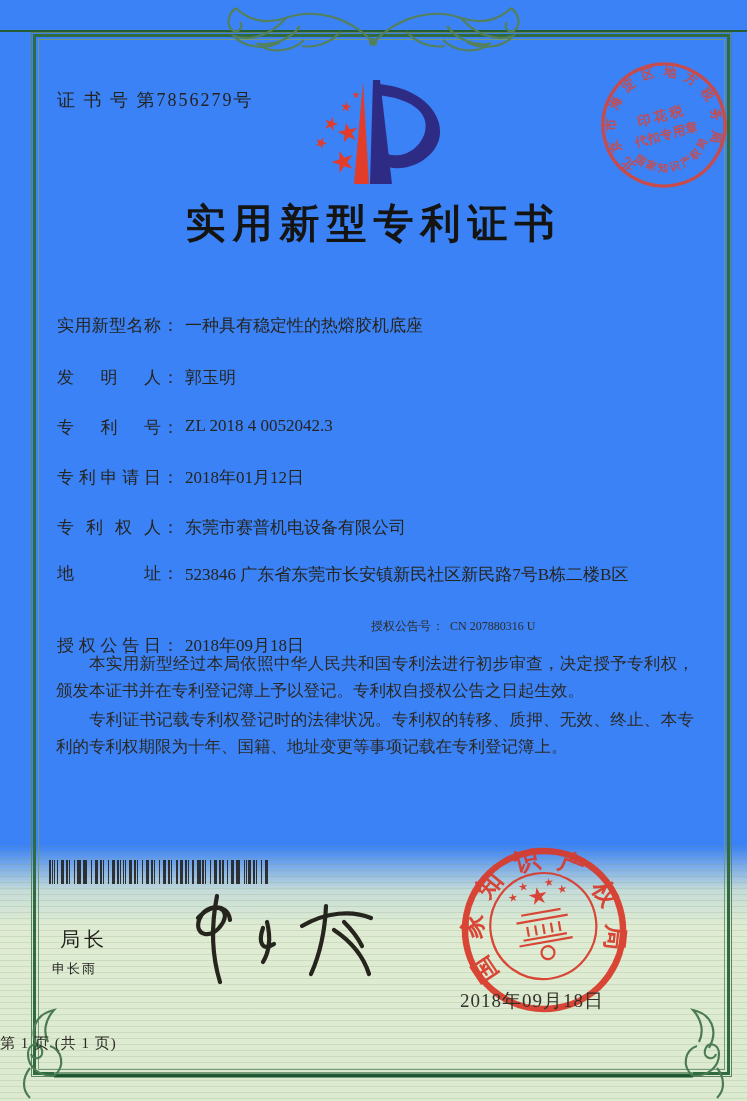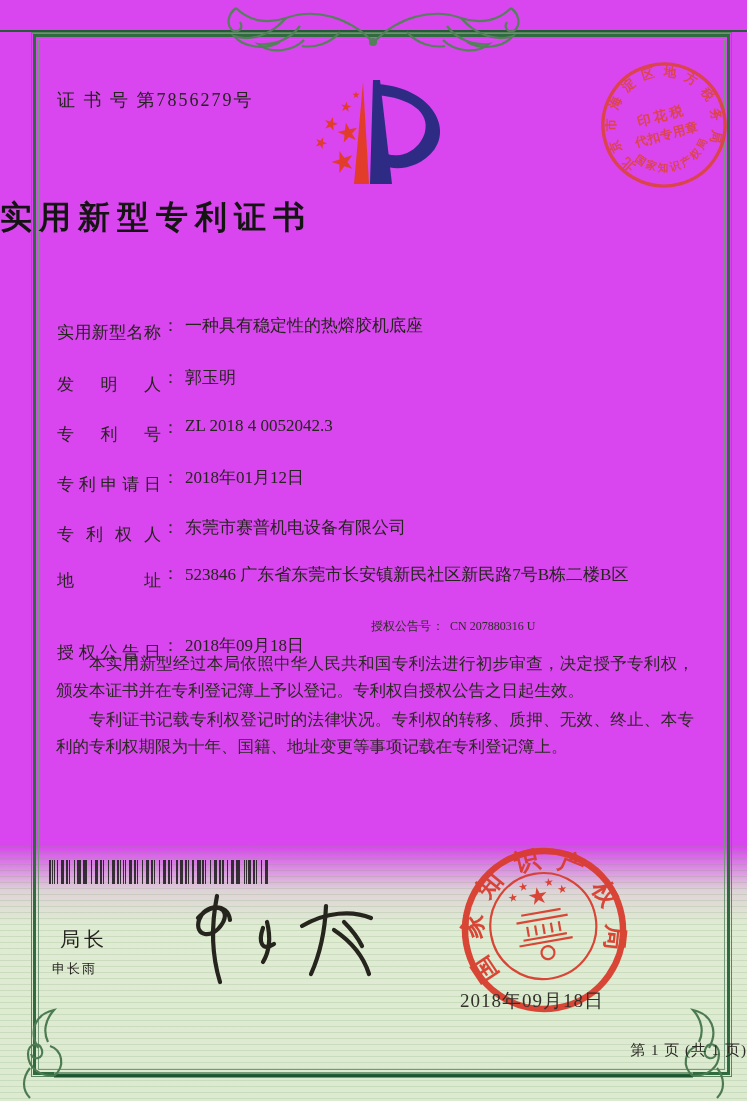--- a/index.html
+++ b/index.html
@@ -1,18 +1,18 @@
 <!DOCTYPE html>
 <html><head>
 <meta charset="utf-8">
 <style>
   html,body{margin:0;padding:0;background:#e9e5d8;}
   .page{
     position:relative;width:747px;height:1101px;margin:0 auto;
-    background:#d946ef;
+    background:#3b82f6;
     font-family:"Liberation Serif","DejaVu Serif",serif;
     color:#2e2c27;overflow:hidden;
   }
   
   .band{
     position:absolute;left:0;top:846px;width:747px;height:255px;
     background:linear-gradient(180deg,rgba(223,236,211,0) 0,rgba(223,236,211,.85) 45px,#dfecd3 80px,#dcead0 100%);
   }
   .band::after{
     content:"";position:absolute;inset:0;
@@ -24,45 +24,45 @@
     border:1px solid #5a8560;z-index:3;pointer-events:none;
   }
   .frame::before{content:"";position:absolute;inset:1px;border:3px solid #2f6b3f;}
   .frame::after{content:"";position:absolute;inset:6px;border:1px solid #74997a;}
   .topOrn,.botOrn{position:absolute;left:0;width:747px;z-index:4;pointer-events:none;}
   .topOrn{top:0;height:62px;}
   .botOrn{top:1008px;height:93px;}
   .certno{position:absolute;left:57px;top:88px;font-size:18px;letter-spacing:2px;color:#24231f;z-index:5;}
   .logo{position:absolute;left:286px;top:74px;width:168px;height:124px;z-index:5;}
   .title{
-    position:absolute;left:0;top:196px;width:747px;
-    font-size:32px;font-weight:bold;letter-spacing:7px;color:#141412;z-index:5;
+    position:absolute;left:0;top:196px;width:747px;text-align:center;
+    font-size:40px;font-weight:bold;letter-spacing:7px;color:#141412;z-index:5;
   }
   .fields{position:absolute;left:57px;top:0;width:660px;z-index:5;font-size:17px;}
   .frow{position:absolute;left:0;white-space:nowrap;}
-  .flabel{display:inline-block;width:104px;text-align-last:justify;text-align:justify;vertical-align:top;color:#26241f;margin-top:7px;}
+  .flabel{display:inline-block;width:104px;text-align-last:justify;text-align:justify;vertical-align:top;color:#26241f;}
   .colon{display:inline-block;margin:0 6px 0 1px;vertical-align:top;}
   .fvalue{display:inline-block;vertical-align:top;color:#26241f;}
   .fvalue.wide{width:505px;white-space:normal;line-height:26px;}
   .grant2{position:absolute;left:371px;top:618px;white-space:nowrap;font-size:12px;z-index:5;}
   .paras{position:absolute;left:54px;top:648px;width:642px;font-size:16.5px;line-height:27px;z-index:5;color:#2b2923;}
   .paras p{margin:2px;text-indent:2em;text-align:justify;}
   .barcode{
     position:absolute;left:49px;top:860px;width:219px;height:24px;z-index:5;opacity:.88;
     background-image:
       repeating-linear-gradient(90deg,#1e1e1e 0 2px,transparent 2px 3px,#1e1e1e 3px 4px,transparent 4px 8px,#1e1e1e 8px 9px,transparent 9px 12px,#1e1e1e 12px 15px,transparent 15px 17px),
       repeating-linear-gradient(90deg,transparent 0 5px,#1e1e1e 5px 6px,transparent 6px 13px,#1e1e1e 13px 14px,transparent 14px 23px);
   }
   .sigTitle{position:absolute;left:60px;top:926px;font-size:20px;letter-spacing:4px;z-index:5;color:#24231e;}
   .sigName{position:absolute;left:52px;top:960px;font-size:13px;letter-spacing:2px;z-index:5;color:#24231e;}
   .sigScript{position:absolute;left:168px;top:888px;width:225px;height:100px;z-index:6;}
   .sealMain{position:absolute;left:438px;top:836px;width:212px;height:212px;z-index:6;}
   .sealDate{position:absolute;left:460px;top:988px;font-size:19px;letter-spacing:1px;color:#33312b;z-index:7;}
   .sealTax{position:absolute;left:589px;top:48px;width:150px;height:155px;z-index:6;}
-  .footer{position:absolute;left:0;top:1034px;width:747px;text-align:right;font-size:15px;letter-spacing:1px;color:#2c2a25;z-index:5;margin-top:7px;}
+  .footer{position:absolute;left:0;top:1034px;width:747px;text-align:left;font-size:15px;letter-spacing:1px;color:#2c2a25;z-index:5;}
 </style>
 </head>
 <body>
 
 <div class="page">
 
   <svg class="topOrn" viewBox="0 0 747 62">
     <line x1="0" y1="31" x2="747" y2="31" stroke="#245c33" stroke-width="2.2"></line>
     <g fill="none" stroke="#54805a" stroke-width="2.2">
       <g>

